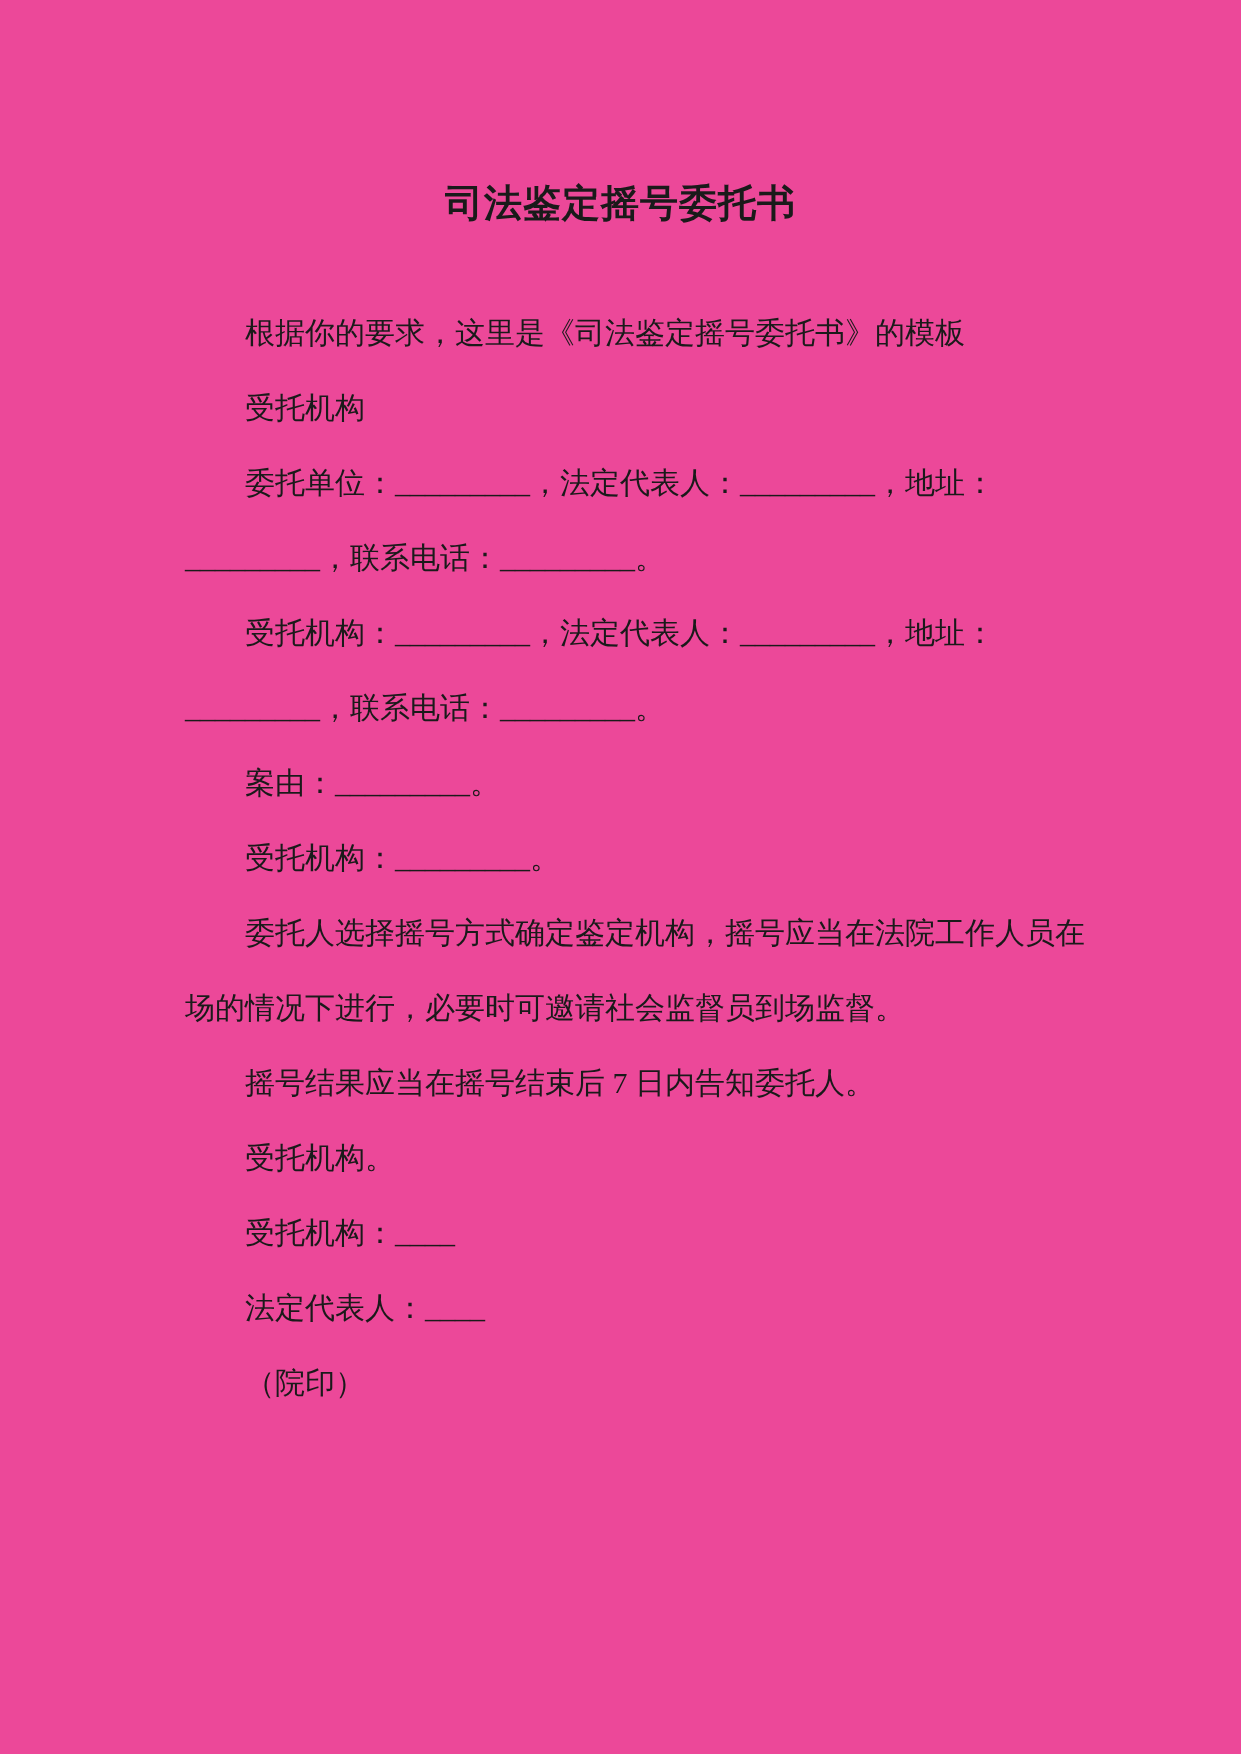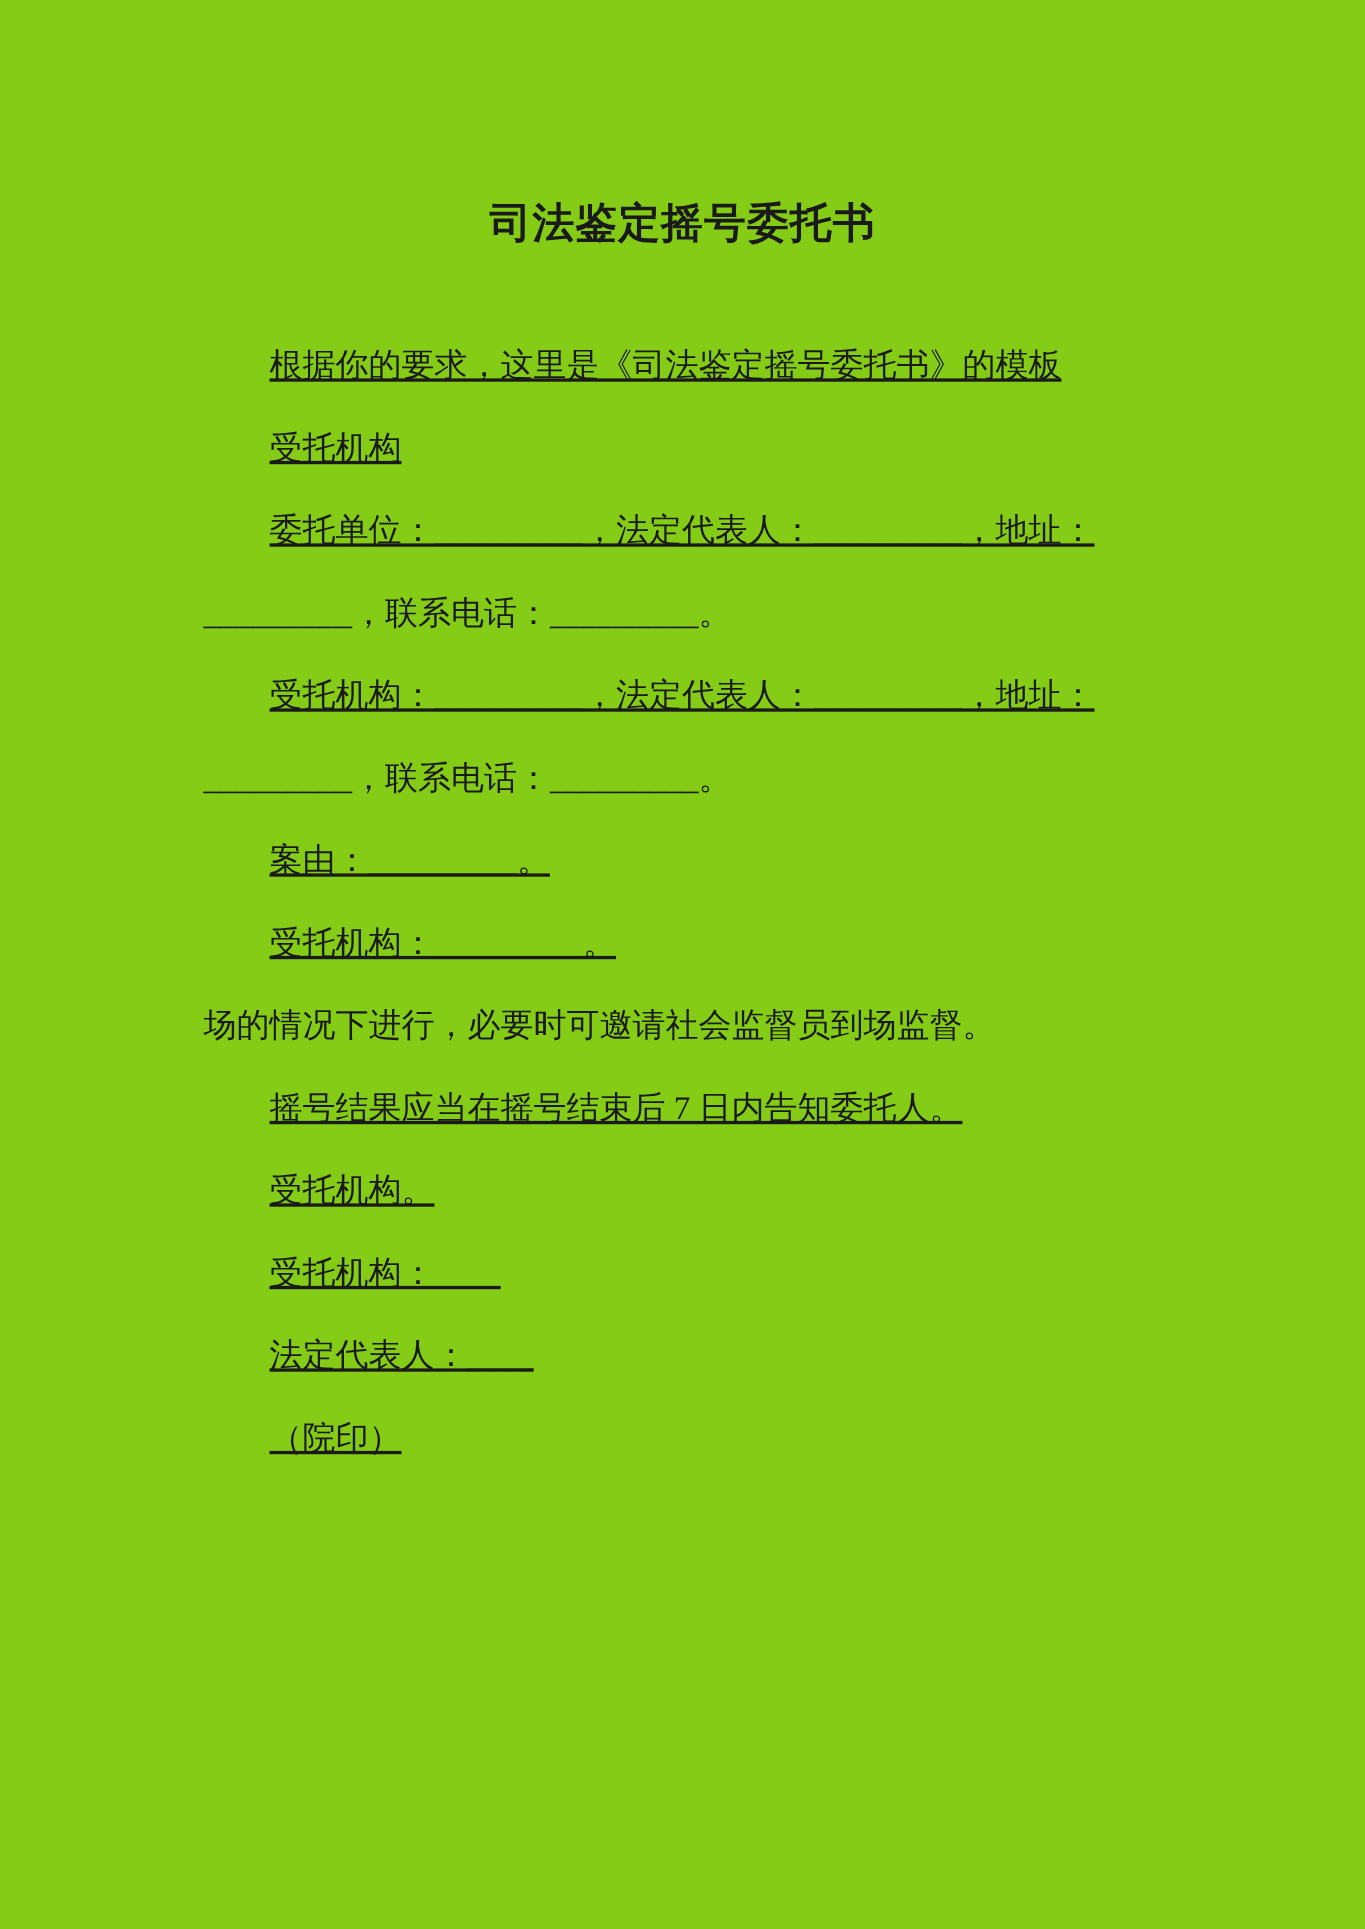--- a/index.html
+++ b/index.html
@@ -4,21 +4,21 @@
 <style>
   html, body {
     margin: 0;
     padding: 0;
     background: #ffffff;
   }
   .page {
     position: relative;
     width: 1241px;
     height: 1754px;
-    background: #84cc16;
+    background: #ec4899;
     overflow: hidden;
     font-family: "Liberation Serif", "DejaVu Serif", serif;
     color: #1a1a1a;
   }
   .doc-title {
     margin: 180px 0 0 0;
     text-align: center;
     font-size: 38px;
     line-height: 46px;
     font-weight: 700;
@@ -28,41 +28,41 @@
     margin: 69px 150px 0 185px;
     font-size: 30px;
   }
   .line {
     line-height: 75px;
     white-space: pre;
     text-indent: 0;
   }
   .line.indent {
     text-indent: 60px;
-    text-decoration: underline;
   }
   .line.indent-small {
     text-indent: 26px;
   }
 </style>
 </head>
 <body>
 
 <div class="page">
   <h1 class="doc-title">司法鉴定摇号委托书</h1>
 
   <div class="doc-body">
     <div class="line indent">根据你的要求，这里是《司法鉴定摇号委托书》的模板</div>
     <div class="line indent">受托机构</div>
     <div class="line indent">委托单位：_________，法定代表人：_________，地址：</div>
     <div class="line">_________，联系电话：_________。</div>
     <div class="line indent">受托机构：_________，法定代表人：_________，地址：</div>
     <div class="line">_________，联系电话：_________。</div>
     <div class="line indent">案由：_________。</div>
     <div class="line indent">受托机构：_________。</div>
+    <div class="line indent">委托人选择摇号方式确定鉴定机构，摇号应当在法院工作人员在</div>
     <div class="line">场的情况下进行，必要时可邀请社会监督员到场监督。</div>
     <div class="line indent">摇号结果应当在摇号结束后 7 日内告知委托人。</div>
     <div class="line indent">受托机构。</div>
     <div class="line indent">受托机构：____</div>
     <div class="line indent">法定代表人：____</div>
     <div class="line indent">（院印）</div>
   </div>
 </div>
 
 </body></html>

